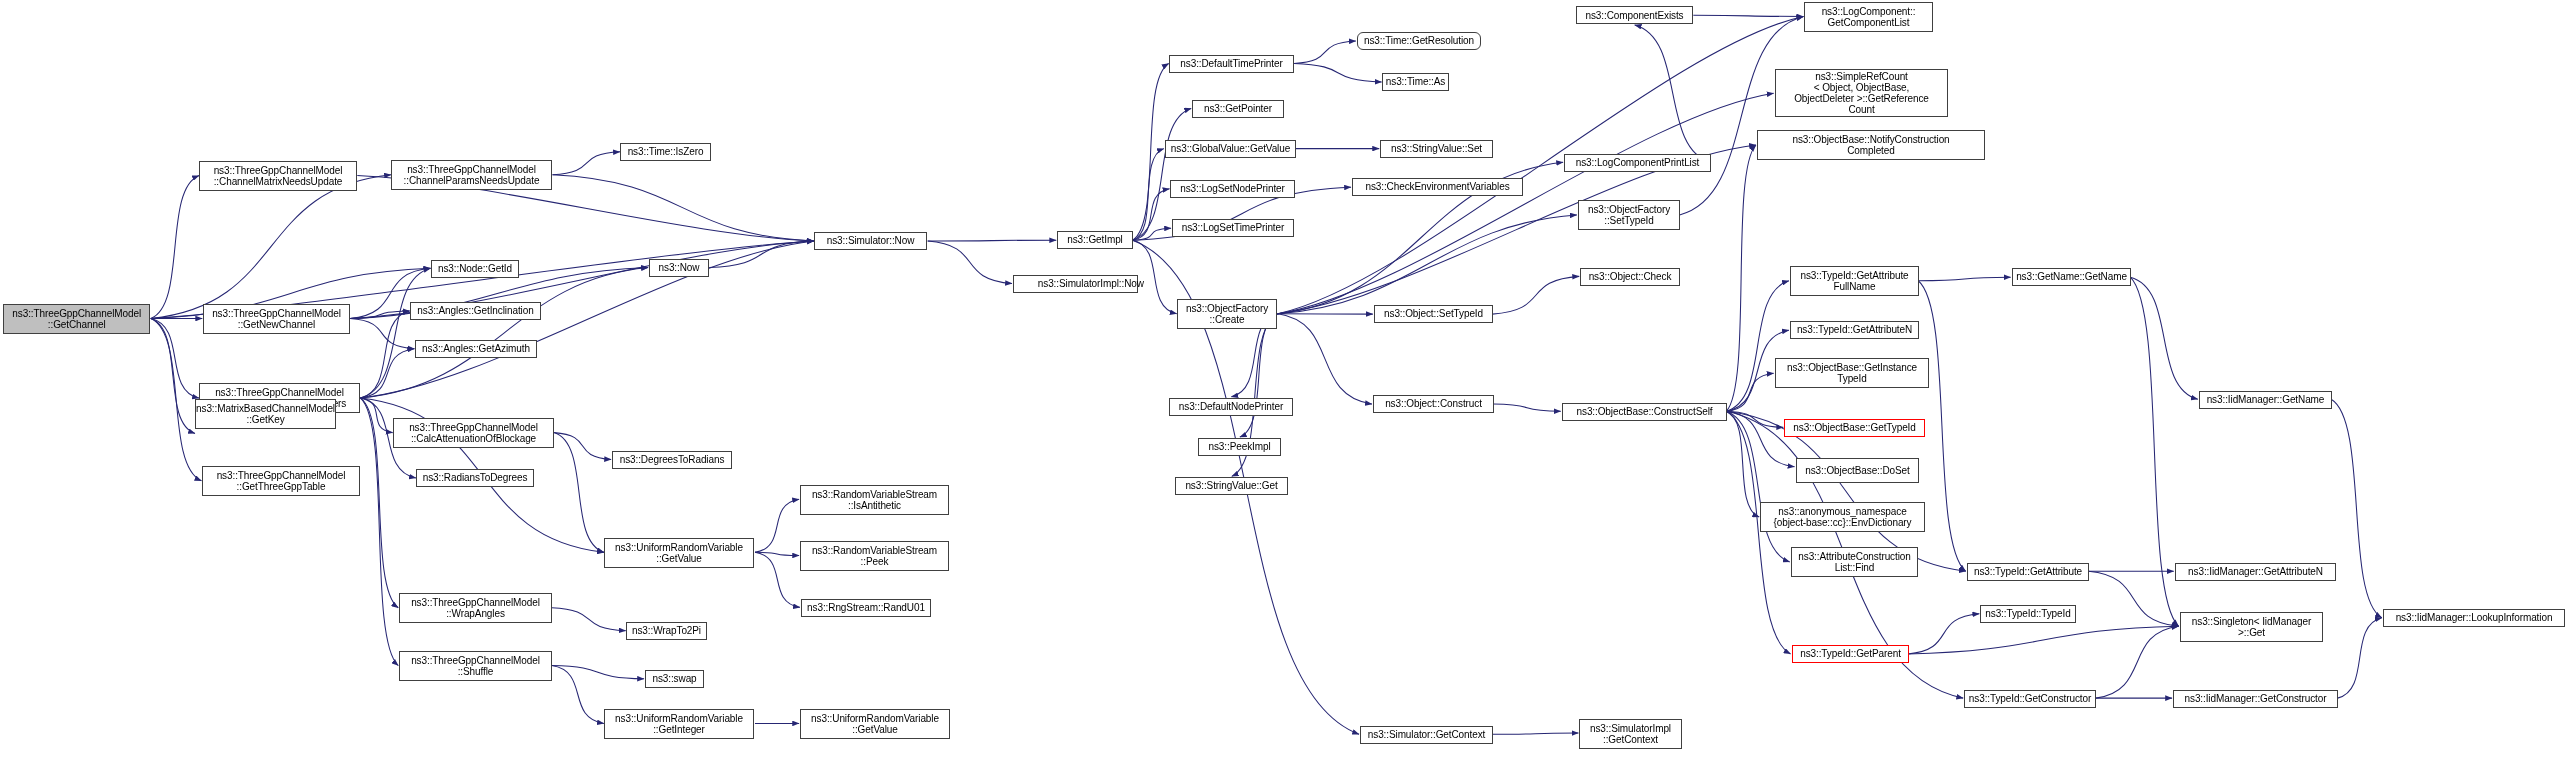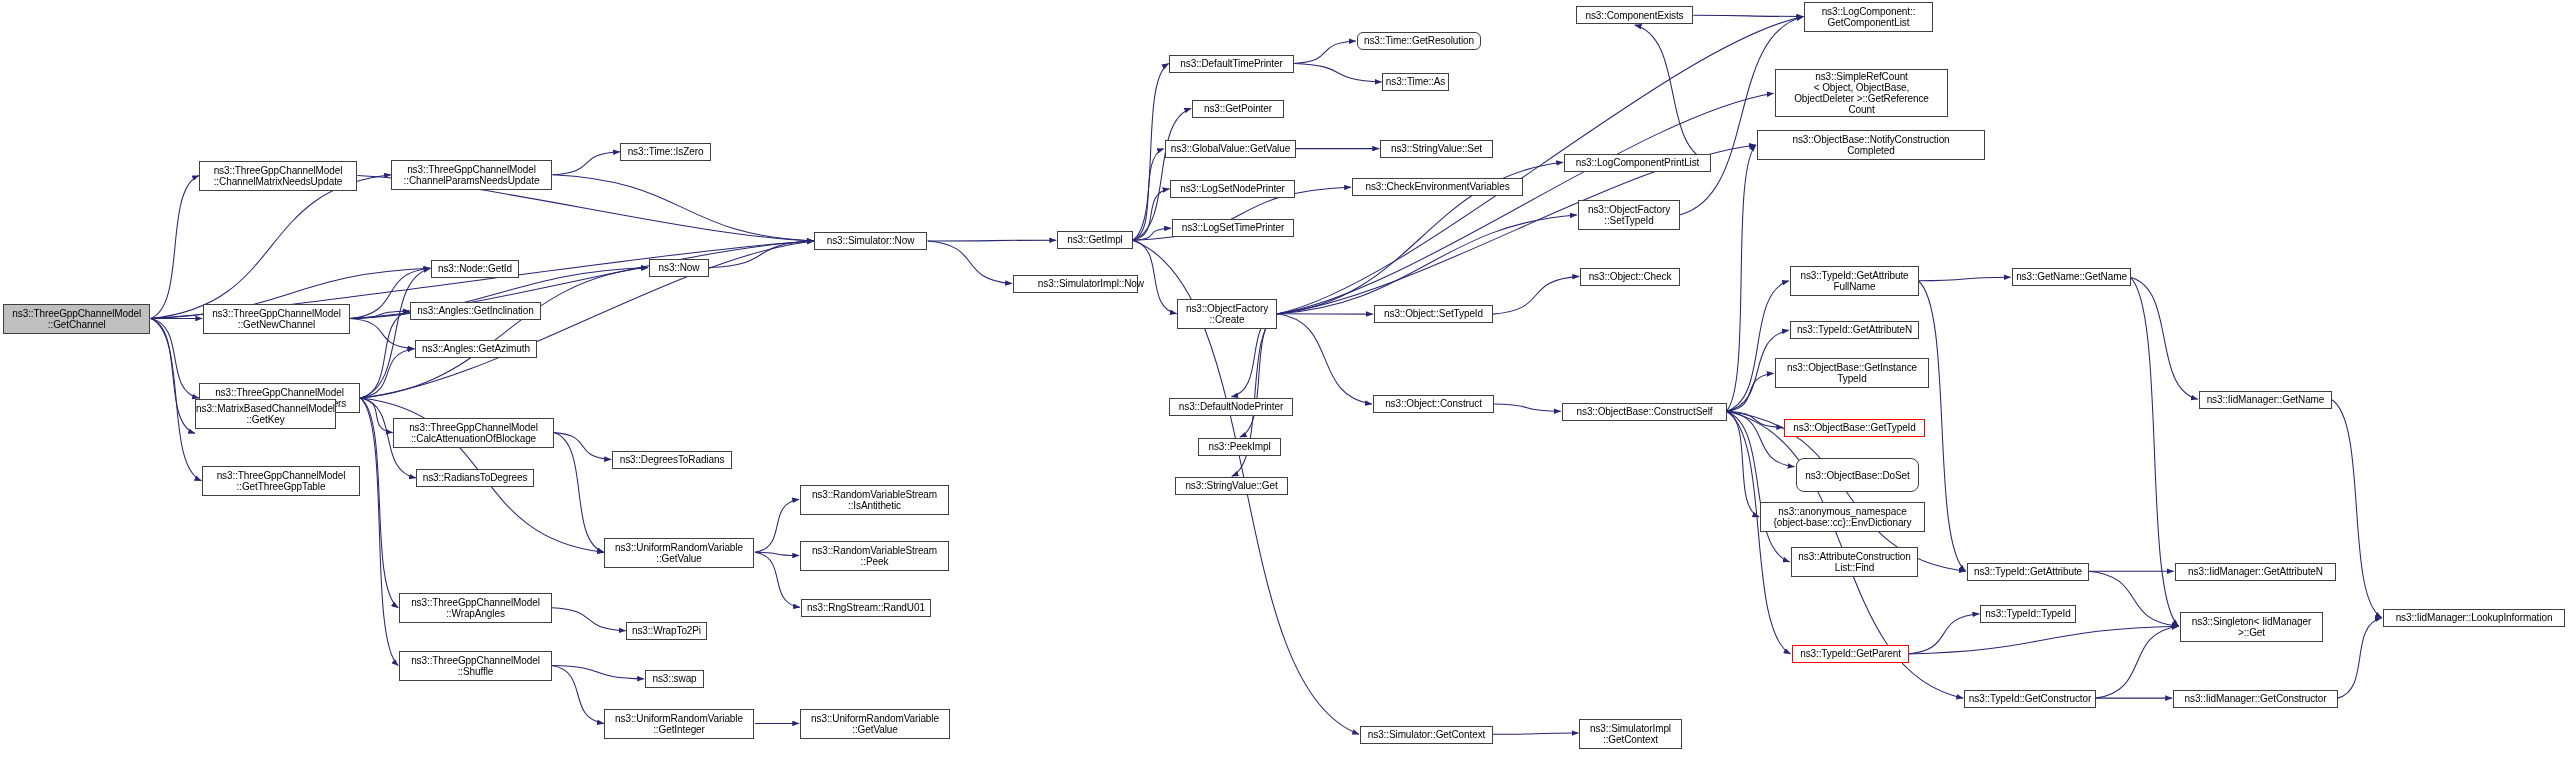--- a/index.html
+++ b/index.html
@@ -217,21 +217,21 @@
 ObjectDeleter &gt;::GetReference
 Count</div>
       <div class="node" style="left: 1757px; top: 130px; width: 228px; height: 30px;">ns3::ObjectBase::NotifyConstruction
 Completed</div>
       <div class="node" style="left: 1790px; top: 266px; width: 129px; height: 30px;">ns3::TypeId::GetAttribute
 FullName</div>
       <div class="node" style="left: 1790px; top: 321px; width: 129px; height: 17.7px;">ns3::TypeId::GetAttributeN</div>
       <div class="node" style="left: 1775px; top: 358px; width: 154px; height: 30px;">ns3::ObjectBase::GetInstance
 TypeId</div>
       <div class="node redborder" style="left: 1784px; top: 419px; width: 141px; height: 17.7px;">ns3::ObjectBase::GetTypeId</div>
-      <div class="node" style="left: 1796px; top: 458px; width: 123px; height: 34px; border-radius: 8px;">ns3::ObjectBase::DoSet</div>
+      <div class="node" style="left: 1796px; top: 458px; width: 123px; height: 25px;">ns3::ObjectBase::DoSet</div>
       <div class="node" style="left: 1760px; top: 502px; width: 165px; height: 30px;">ns3::anonymous_namespace
 {object-base::cc}::EnvDictionary</div>
       <div class="node" style="left: 1791px; top: 547px; width: 127px; height: 30px;">ns3::AttributeConstruction
 List::Find</div>
       <div class="node" style="left: 2012px; top: 268px; width: 119px; height: 17.7px;">ns3::GetName::GetName</div>
       <div class="node" style="left: 1967px; top: 563px; width: 122px; height: 17.7px;">ns3::TypeId::GetAttribute</div>
       <div class="node" style="left: 1980px; top: 605px; width: 96px; height: 17.7px;">ns3::TypeId::TypeId</div>
       <div class="node redborder" style="left: 1792px; top: 645px; width: 117px; height: 17.7px;">ns3::TypeId::GetParent</div>
       <div class="node" style="left: 1964px; top: 690px; width: 132px; height: 17.7px;">ns3::TypeId::GetConstructor</div>
       <div class="node" style="left: 2199px; top: 391px; width: 133px; height: 17.7px;">ns3::IidManager::GetName</div>

